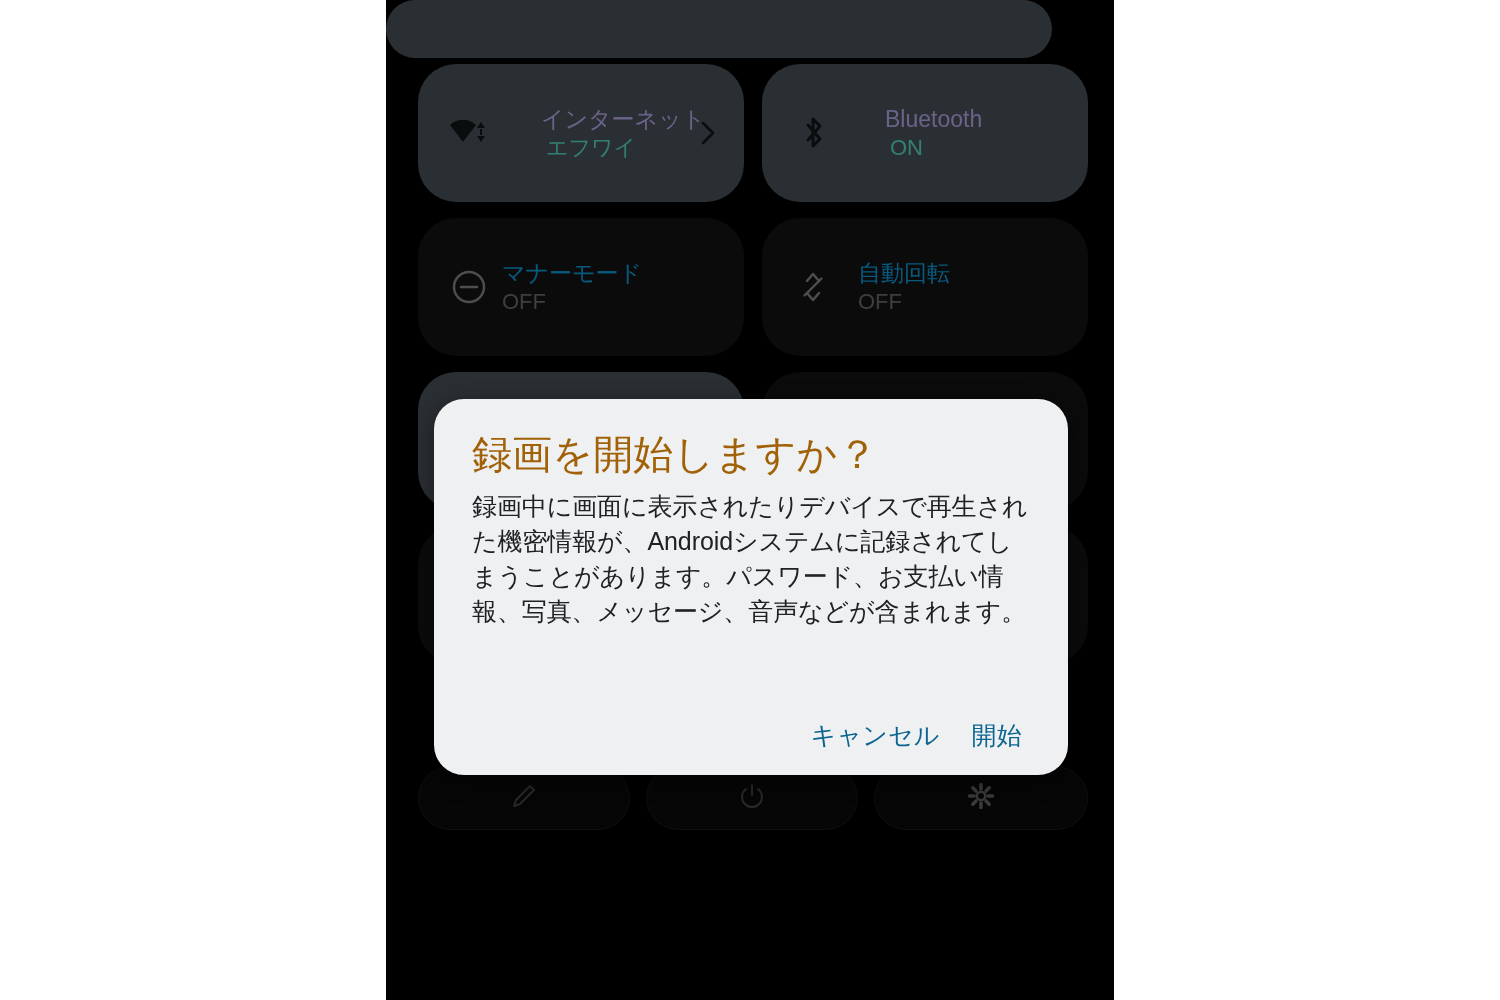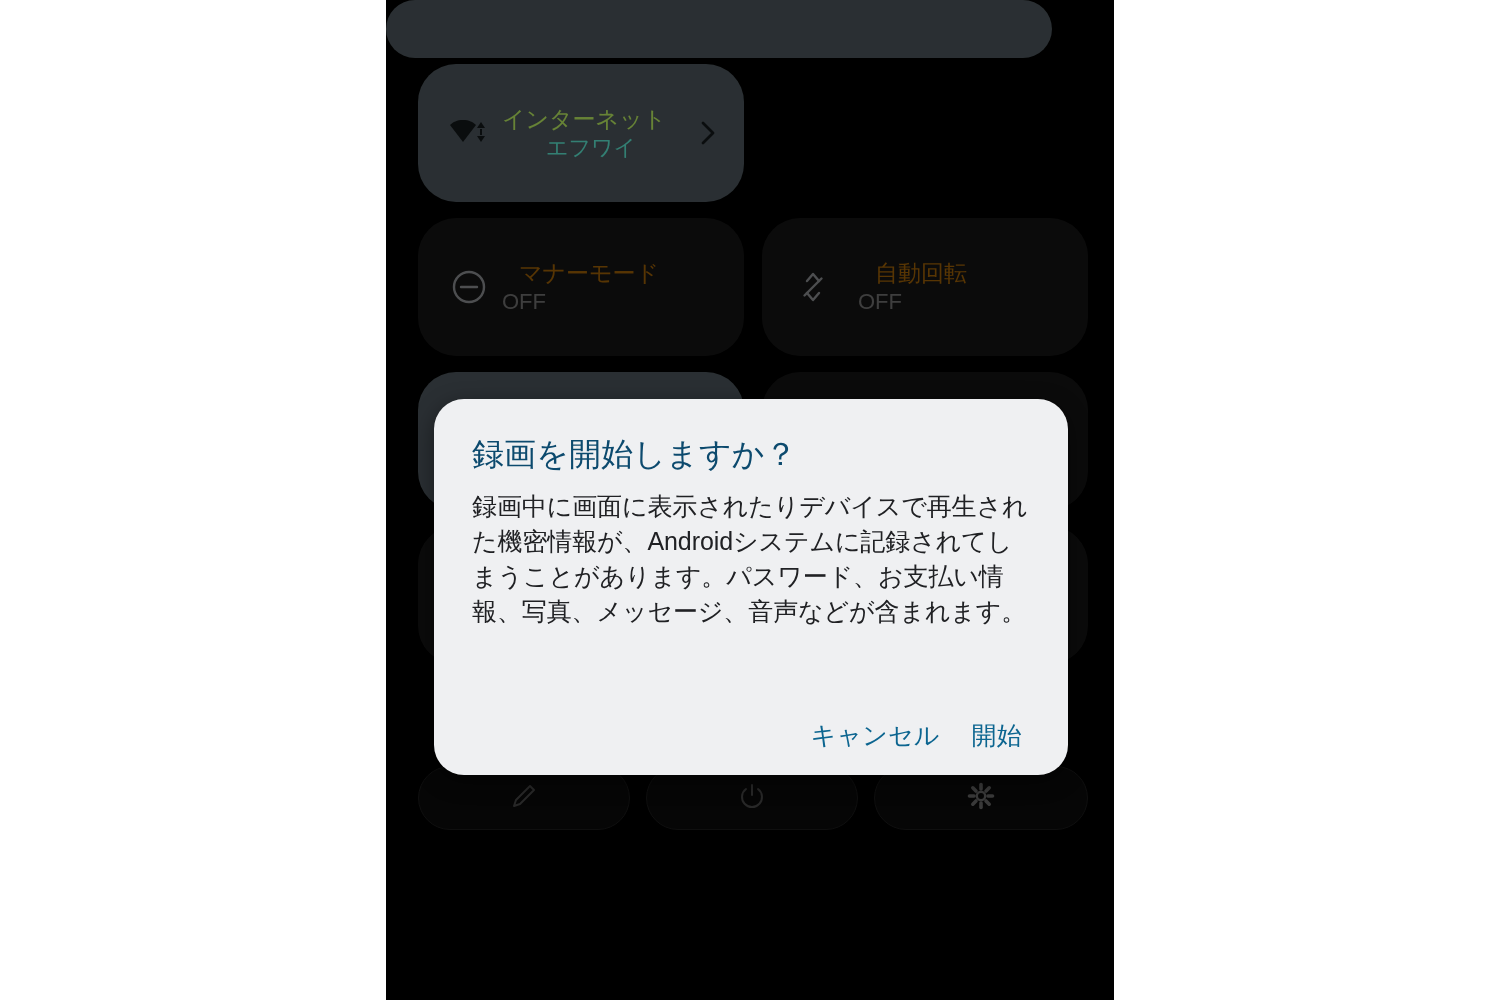--- a/index.html
+++ b/index.html
@@ -63,23 +63,23 @@
   .tile-title {
     font-size: 23px;
     line-height: 30px;
     white-space: nowrap;
   }
   .tile-sub {
     font-size: 22px;
     line-height: 28px;
     white-space: nowrap;
   }
-  .active .tile-title { color: #bef264; }
+  .active .tile-title { color: #c4b5fd; margin-left: 39px; }
   .active .tile-sub   { color: #5eead4; margin-left: 44px; }
-  .inactive .tile-title { color: #a16207; margin-left: 17px; }
+  .inactive .tile-title { color: #0ea5e9; }
   .inactive .tile-sub   { color: #737373; }
 
   .tile-chevron {
     position: absolute;
     right: 22px;
     top: 50%;
     transform: translateY(-50%);
     width: 28px;
     height: 28px;
     display: flex;
@@ -129,23 +129,23 @@
     top: 399px;
     width: 634px;    
     height: 376px;   
     background: #eff0f2;
     border-radius: 30px;
     box-sizing: border-box;
     padding: 34px 38px 0 38px;
     box-shadow: 0 6px 22px rgba(0,0,0,0.45);
   }
   #dialog-title {
-    font-size: 32px;
+    font-size: 40px;
     line-height: 42px;
-    color: #0c4a6e;
+    color: #a16207;
     margin: 0 0 14px 0;
     font-weight: 400;
     letter-spacing: 0.1px;
   }
   #dialog-message {
     font-size: 25px;
     line-height: 35px;
     color: #202124;
     margin: 0;
     letter-spacing: -0.1px;
@@ -193,20 +193,31 @@
         <span class="tile-title">インターネット</span>
         <span class="tile-sub">エフワイ</span>
       </div>
       <div class="tile-chevron">
         <svg width="20" height="28" viewBox="0 0 20 28">
           <path d="M5 4 L15 14 L5 24" stroke="#14181b" stroke-width="2.8" fill="none" stroke-linecap="round" stroke-linejoin="round"></path>
         </svg>
       </div>
     </div>
 
+    <div class="qs-tile active" style="left:376px; top:64px; width:326px; height:138px;">
+      <div class="tile-icon">
+        <svg width="30" height="40" viewBox="0 0 30 40">
+          <path d="M10 12 L22 26 L15 33 L15 6 L22 13 L10 27" stroke="#14181b" stroke-width="3" fill="none" stroke-linecap="round" stroke-linejoin="round"></path>
+        </svg>
+      </div>
+      <div class="tile-text">
+        <span class="tile-title">Bluetooth</span>
+        <span class="tile-sub">ON</span>
+      </div>
+    </div>
 
     <div class="qs-tile inactive" style="left:32px; top:218px; width:326px; height:138px;">
       <div class="tile-icon">
         <svg width="38" height="38" viewBox="0 0 38 38">
           <circle cx="19" cy="19" r="15" stroke="#8e9194" stroke-width="2.4" fill="none"></circle>
           <line x1="11" y1="19" x2="27" y2="19" stroke="#8e9194" stroke-width="2.4" stroke-linecap="round"></line>
         </svg>
       </div>
       <div class="tile-text">
         <span class="tile-title">マナーモード</span>

